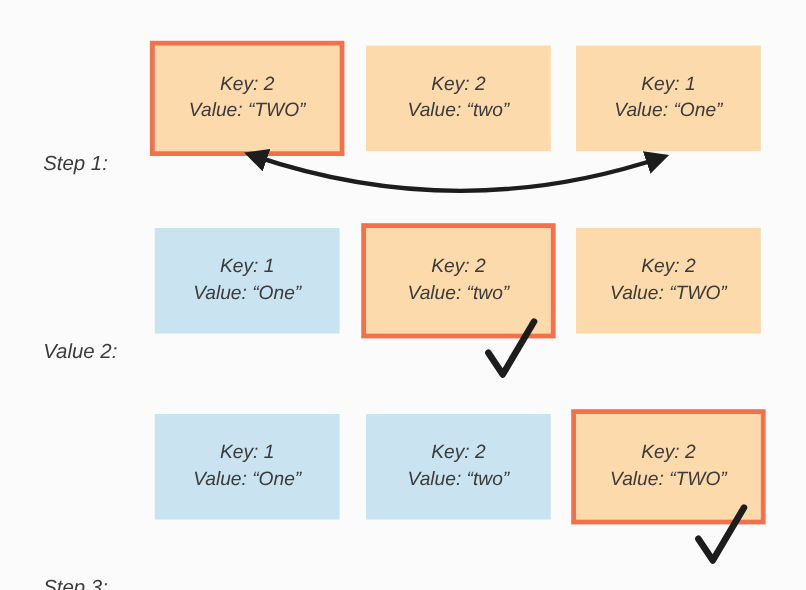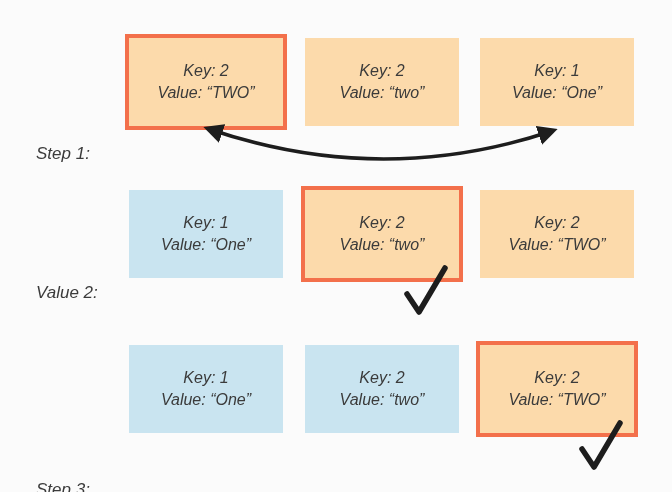--- a/index.html
+++ b/index.html
@@ -63,21 +63,21 @@
     <span>Value: “TWO”</span>
   </div>
   <div class="box orange" style="left:305px; top:38px;">
     <span>Key: 2</span>
     <span>Value: “two”</span>
   </div>
   <div class="box orange" style="left:480px; top:38px;">
     <span>Key: 1</span>
     <span>Value: “One”</span>
   </div>
-  <div class="step-label" style="top:127px;margin-top:17px;">Step 1:</div>
+  <div class="step-label" style="top:127px;">Step 1:</div>
 
   <svg class="annot arrow" style="left:195px; top:116px;" width="372" height="64" viewBox="0 0 372 64" aria-hidden="true">
     <defs>
       <marker id="ah" viewBox="0 0 10 10" refX="7" refY="5" markerWidth="5.5" markerHeight="5.5" orient="auto-start-reverse">
         <path d="M0,0 L10,5 L0,10 z"></path>
       </marker>
     </defs>
     <path class="stroke" d="M14,13 Q186,72 357,15" marker-start="url(#ah)" marker-end="url(#ah)"></path>
   </svg>
 

